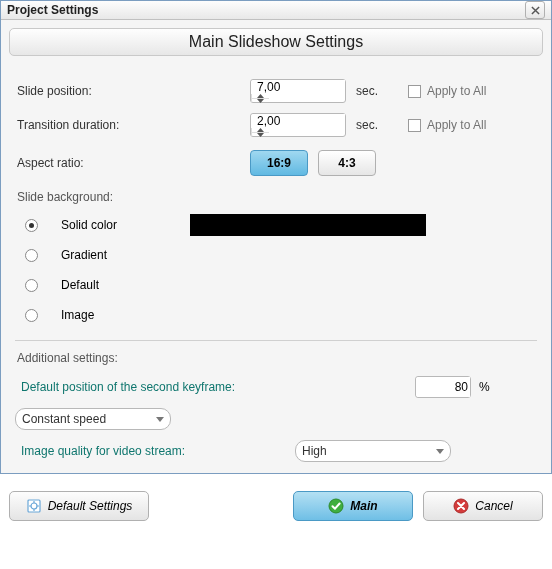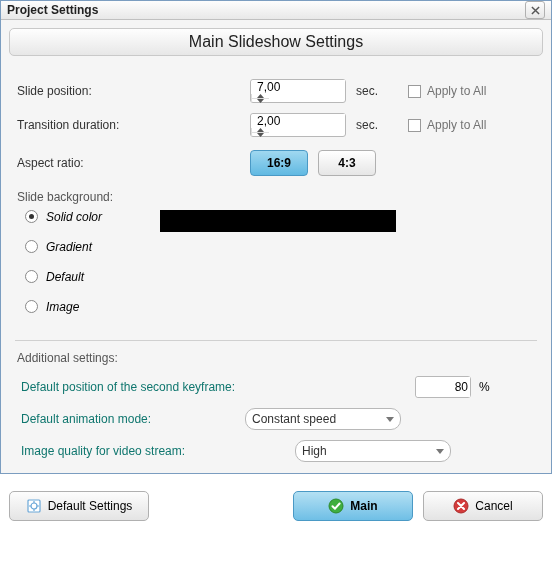--- a/index.html
+++ b/index.html
@@ -146,25 +146,24 @@
 .toggle-btn.selected {
   background: linear-gradient(#a0d8f0, #61b9e2);
   border-color: #4a99c5;
 }
 .group-label {
   color: #555;
   margin: 10px 0 6px 2px;
 }
 .radio-row {
   display: flex;
-  align-items: flex-start;
+  align-items: center;
   height: 30px;
-  gap: 8px;
+  gap: 23px;
   padding-left: 10px;
-  font-style: italic;
 }
 .radio {
   width: 13px; height: 13px;
   border: 1px solid #888;
   border-radius: 50%;
   background: #fff;
   cursor: pointer;
   display: flex;
   align-items: center;
   justify-content: center;
@@ -217,20 +216,21 @@
   border-radius: 5px;
   background: linear-gradient(#fdfdfd, #e4e4e4);
   display: flex;
   align-items: center;
   justify-content: center;
   gap: 6px;
   padding: 0 14px;
   font-size: 12px;
   cursor: pointer;
   min-width: 120px;
+  font-style: italic;
 }
 .btn.default { min-width: 140px; padding: 0 10px; }
 .btn.primary {
   background: linear-gradient(#b4e0f3, #6fbfe6);
   border-color: #4a99c5;
   font-weight: bold;
 }
 .icon16 { width: 16px; height: 16px; flex-shrink: 0; }
 .addl-row {
   display: flex;
@@ -343,21 +343,20 @@
       <div class="addl-row">
         <span class="label2 long">Default position of the second keyframe:</span>
         <div class="spinner small-spinner">
           <input type="text" value="80" style="">
 
         </div>
         <span style="padding-left:8px;">%</span>
       </div>
 
       <div class="addl-row">
-        <span class="label2">Default animation mode:</span>
         <div class="select">
           <span class="val">Constant speed</span>
           <svg width="8" height="5" viewBox="0 0 8 5">
               <path d="M0 0 L4 5 L8 0 Z" fill="#777"></path>
             </svg>
         </div>
       </div>
 
       <div class="addl-row">
         <span class="label2" style="width:280px;">Image quality for video stream:</span>

